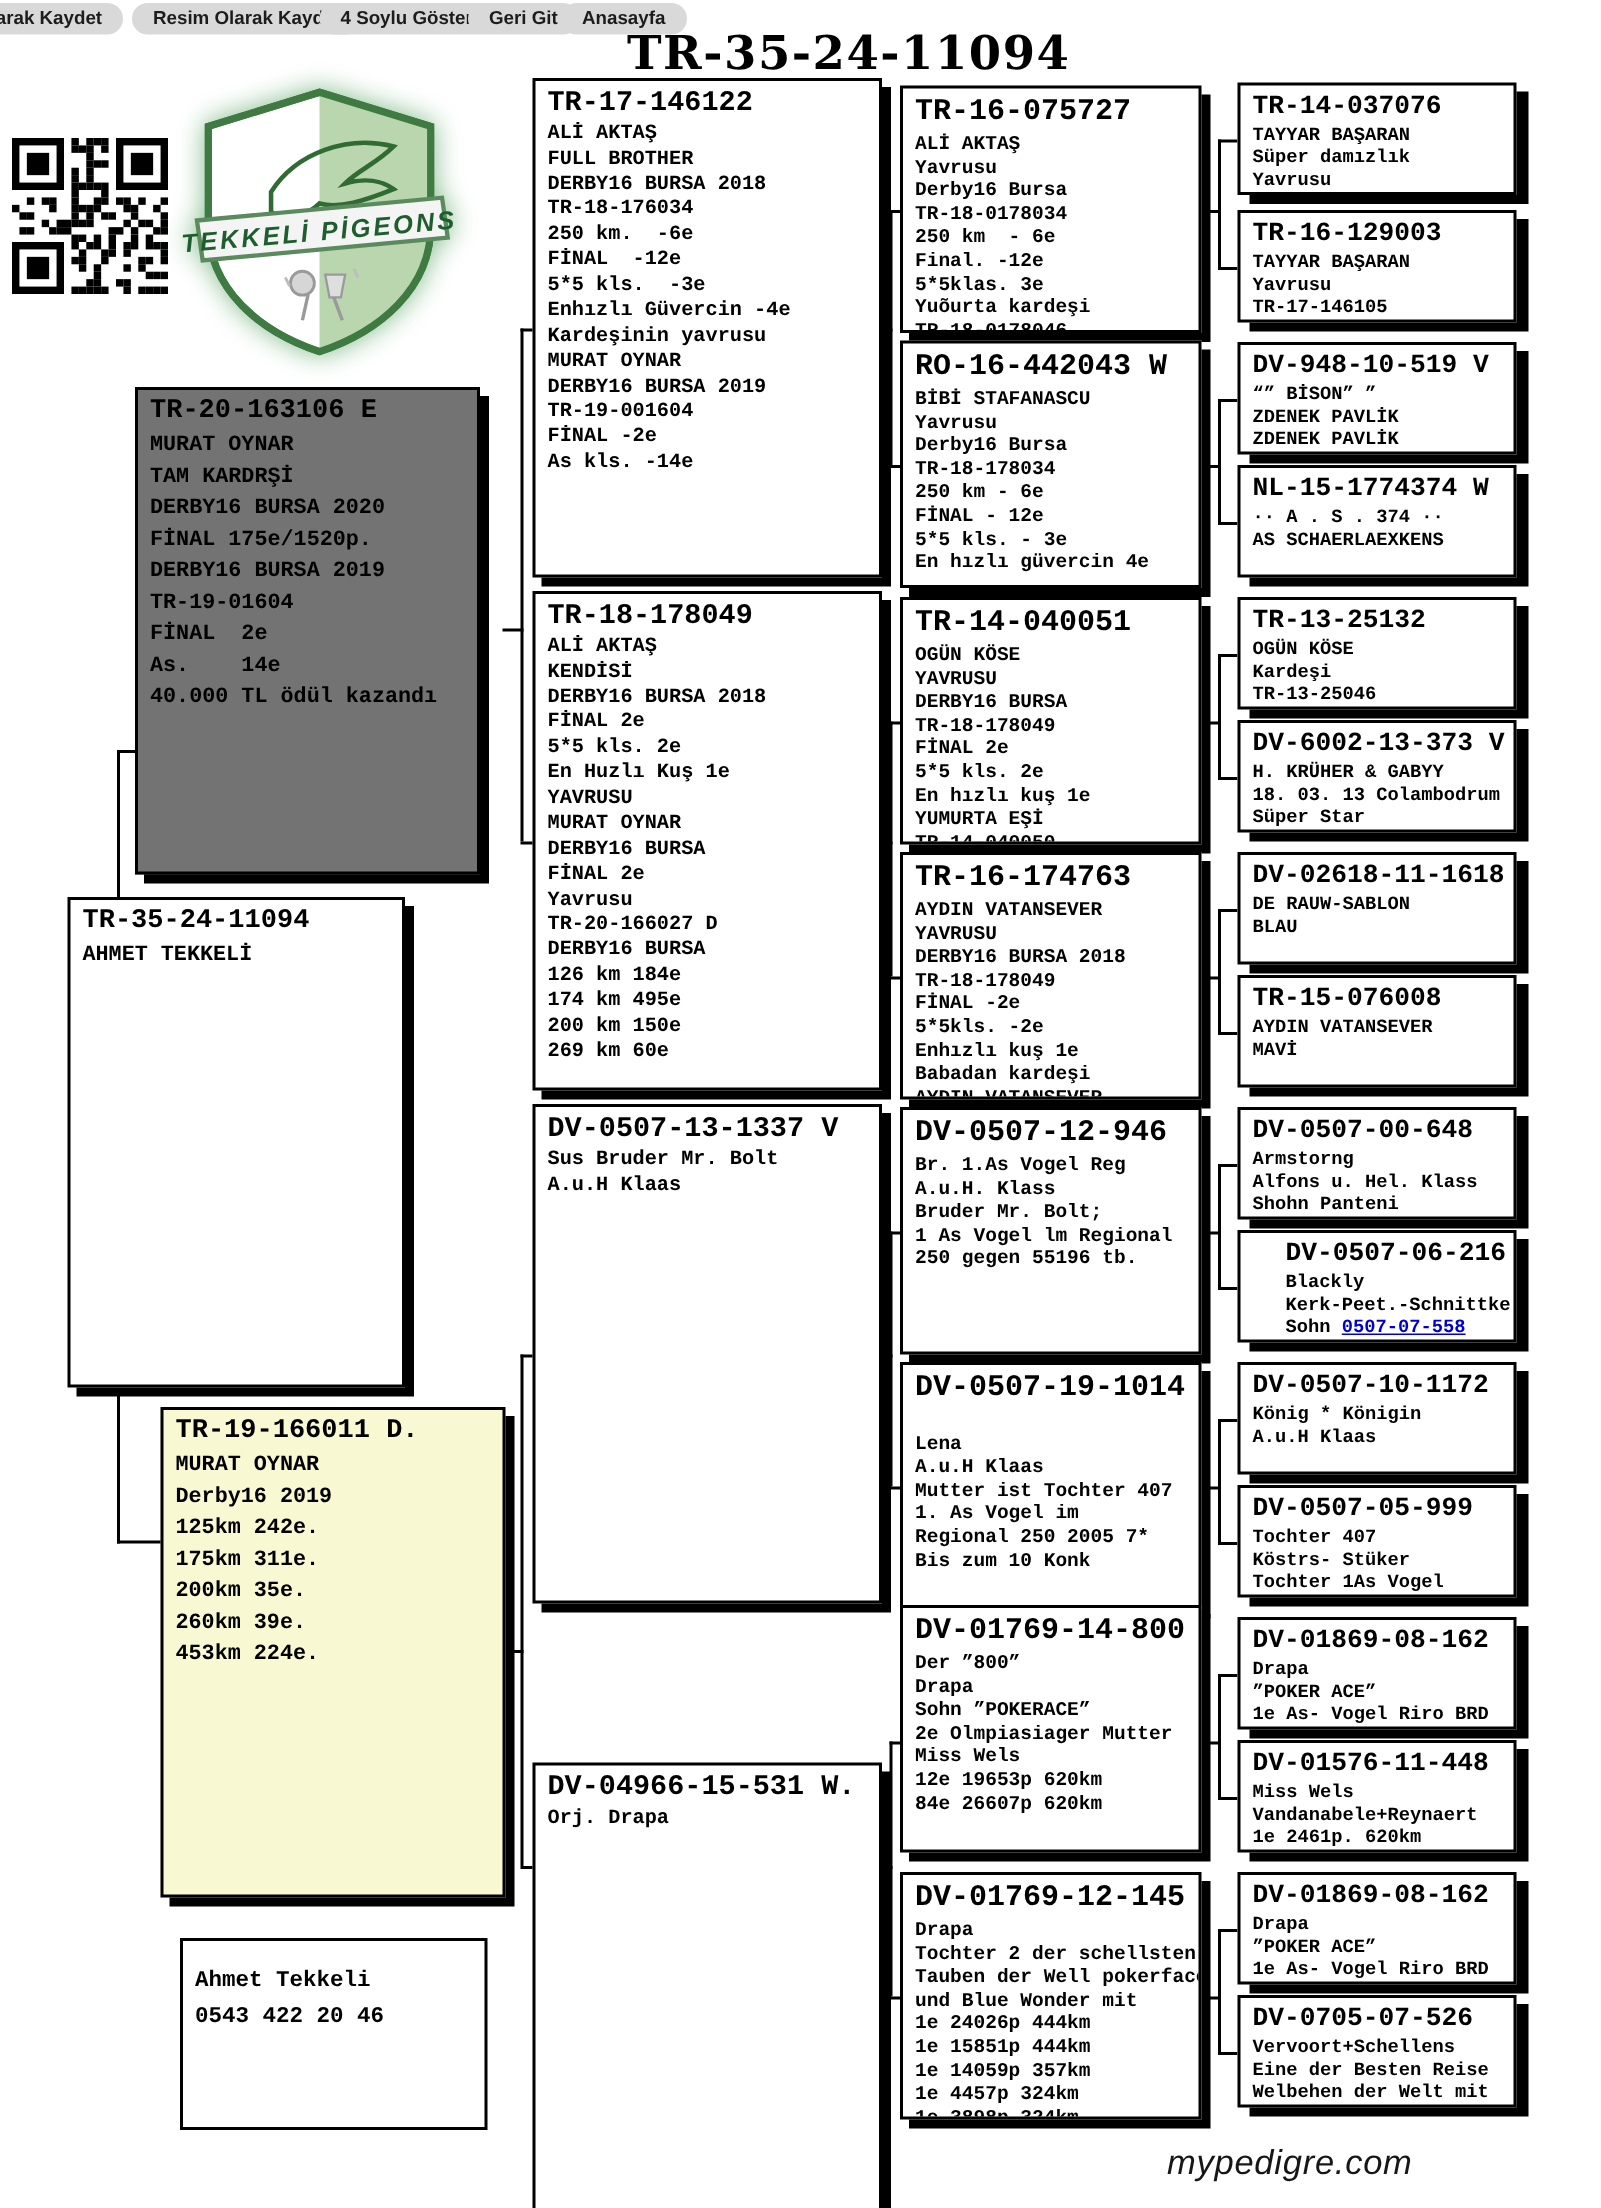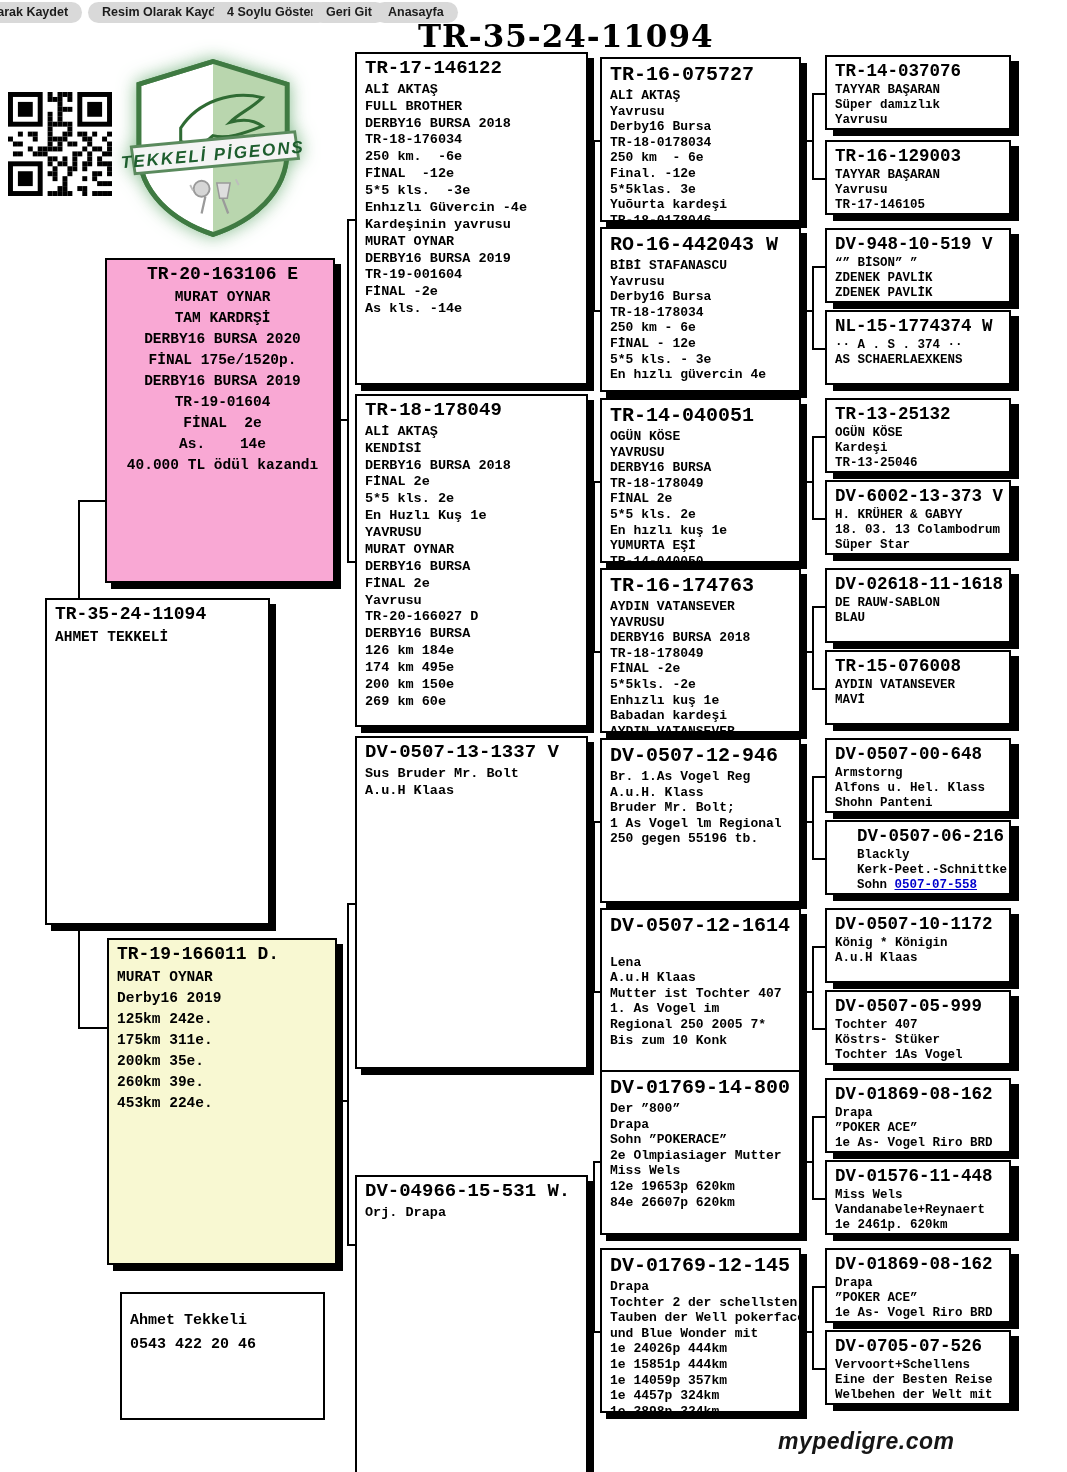--- a/index.html
+++ b/index.html
@@ -14,21 +14,21 @@
     font-family:"Liberation Sans",sans-serif;font-size:12.5px;font-weight:bold;
     color:#1c1c1c;white-space:nowrap;z-index:5;
   }
   .title{
     position:absolute;left:418px;top:18px;z-index:5;
     font-family:"DejaVu Serif",serif;font-weight:bold;font-size:31px;color:#000;
     letter-spacing:1px;white-space:nowrap;
   }
   .footer{
     position:absolute;left:778px;top:1428px;z-index:5;
-    font-family:"Liberation Sans",sans-serif;font-weight:bold;font-style:italic;
+    font-family:"Liberation Sans",sans-serif;font-weight:normal;font-style:italic;
     font-size:23px;color:#161616;letter-spacing:.5px;
   }
   
   .pbox{
     position:absolute;background:#fff;border:2px solid #000;
     box-shadow:6px 6px 0 #000;box-sizing:border-box;overflow:hidden;
     padding:4px 3px 0 8px;z-index:2;font-weight:bold;color:#000;
   }
   .ring{font-size:19px;line-height:1.15;white-space:pre;margin-bottom:2px;}
   .bline{font-size:13.5px;line-height:1.25;white-space:pre;}
@@ -198,21 +198,21 @@
   <path d="M33 40 C42 26 60 20 76 24 C70 30 64 32 59 37 C66 35 72 36 76 39 C66 43 57 46 50 44 C45 49 38 50 33 47 Z" fill="none" stroke="#2f6b33" stroke-width="1.6"></path>
   <path d="M7 50 L93 42 L95 56 L9 64 Z" fill="#f4f4f4" stroke="#5a8a5d" stroke-width="1.5"></path>
   <text x="50" y="57" transform="rotate(-5 50 55)" text-anchor="middle" font-family="Liberation Sans, sans-serif" font-size="9" font-weight="bold" font-style="italic" fill="#1e5e2e" letter-spacing="1">TEKKELİ PİGEONS</text>
   <circle cx="44" cy="72" r="4.2" fill="#d6d6d6" stroke="#9a9a9a"></circle>
   <path d="M52 69 l7 0 l-1.5 8 l-4 0 Z" fill="#dedede" stroke="#9a9a9a" stroke-width="0.8"></path>
   <path d="M46 76 l-2 9 M55 77 l3 8" stroke="#9a9a9a" stroke-width="1.2" fill="none"></path>
   <path d="M38 70 l1.5 3 M62 67 l1.5 3" stroke="#bdbdbd" stroke-width="1" fill="none"></path>
 </svg>
 
 <div id="tree">
-    <div class="pbox c1" style="left: 105px; top: 258px; width: 230px; height: 325px; background: #f9a8d4; text-align: center;">
+    <div class="pbox c1" style="left: 90px; top: 258px; width: 230px; height: 325px; background: #737373;">
       <div class="ring">TR-20-163106 E</div>
       <div class="bline">MURAT OYNAR</div>
       <div class="bline">TAM KARDRŞİ</div>
       <div class="bline">DERBY16 BURSA 2020</div>
       <div class="bline">FİNAL 175e/1520p.</div>
       <div class="bline">DERBY16 BURSA 2019</div>
       <div class="bline">TR-19-01604</div>
       <div class="bline">FİNAL  2e</div>
       <div class="bline">As.    14e</div>
       <div class="bline">40.000 TL ödül kazandı</div>
@@ -330,21 +330,21 @@
     </div>
     <div class="pbox g3" style="left: 600px; top: 738px; width: 201px; height: 165px;">
       <div class="ring">DV-0507-12-946</div>
       <div class="bline">Br. 1.As Vogel Reg</div>
       <div class="bline">A.u.H. Klass</div>
       <div class="bline">Bruder Mr. Bolt;</div>
       <div class="bline">1 As Vogel lm Regional</div>
       <div class="bline">250 gegen 55196 tb.</div>
     </div>
     <div class="pbox g3" style="left: 600px; top: 908px; width: 201px; height: 165px;">
-      <div class="ring">DV-0507-12-1614</div>
+      <div class="ring">DV-0507-19-1014</div>
       <div class="bline"> </div>
       <div class="bline">Lena</div>
       <div class="bline">A.u.H Klaas</div>
       <div class="bline">Mutter ist Tochter 407</div>
       <div class="bline">1. As Vogel im</div>
       <div class="bline">Regional 250 2005 7*</div>
       <div class="bline">Bis zum 10 Konk</div>
     </div>
     <div class="pbox g3" style="left: 600px; top: 1070px; width: 201px; height: 165px;">
       <div class="ring">DV-01769-14-800 V</div>

